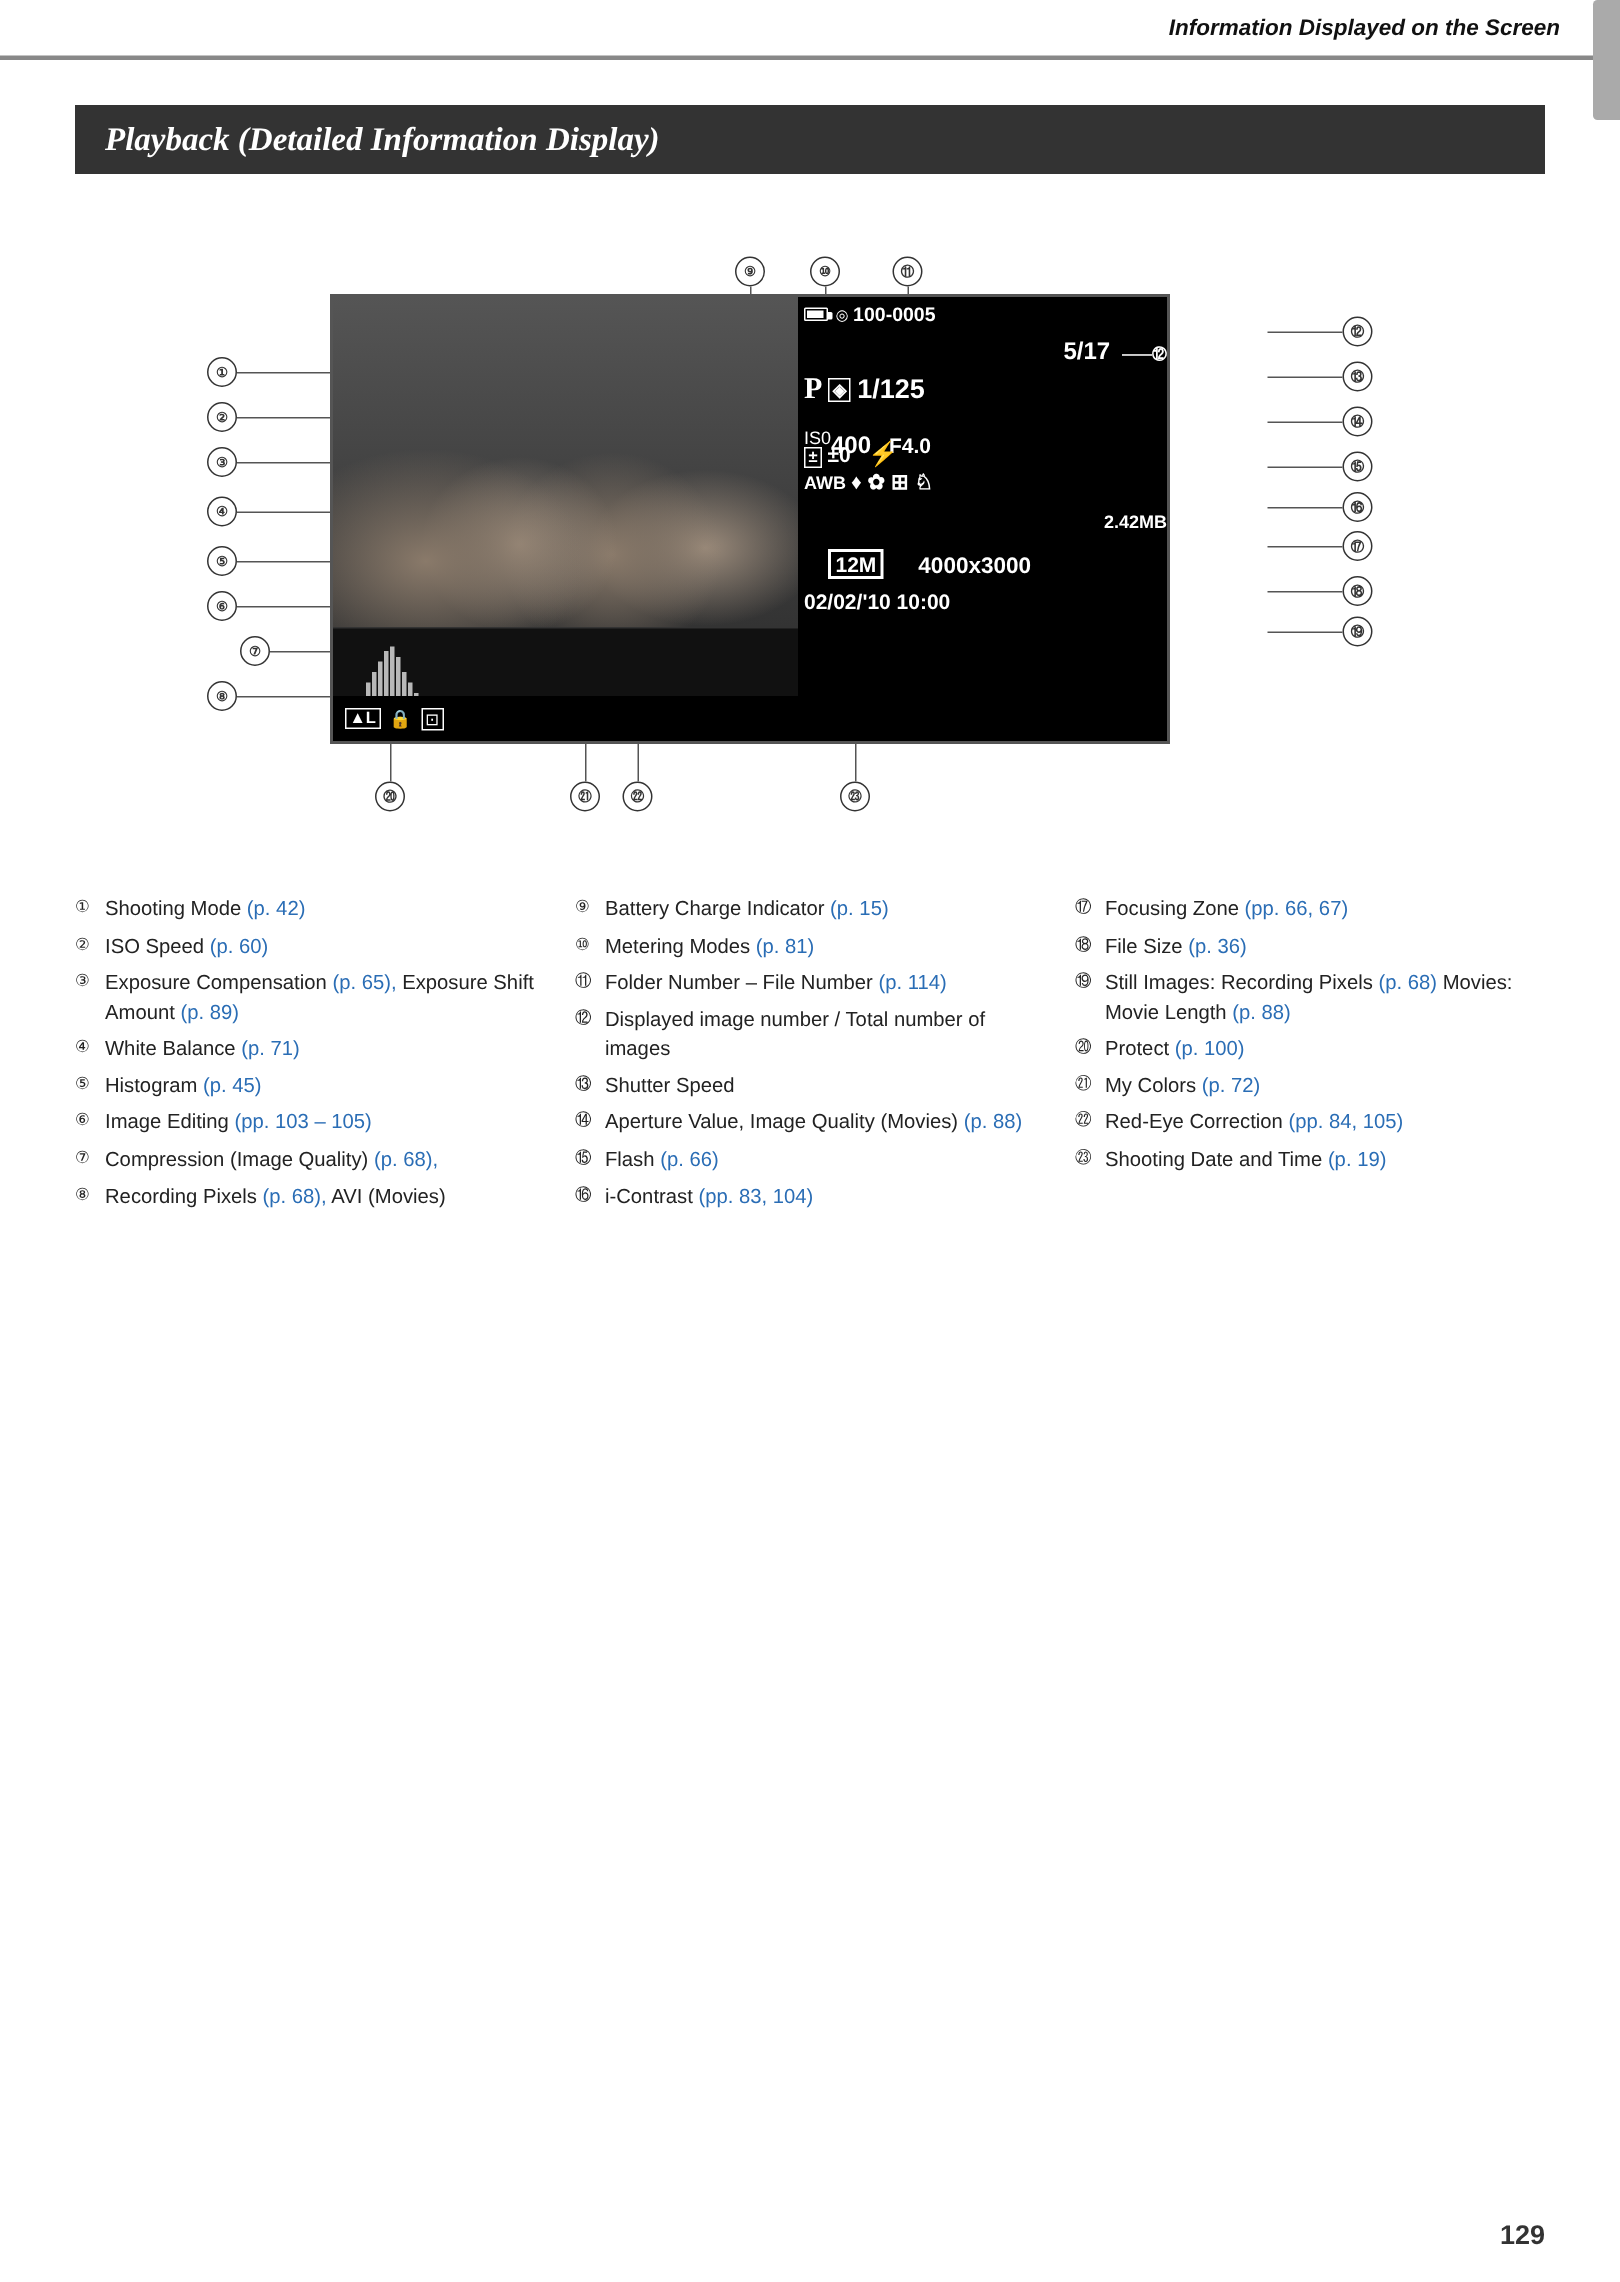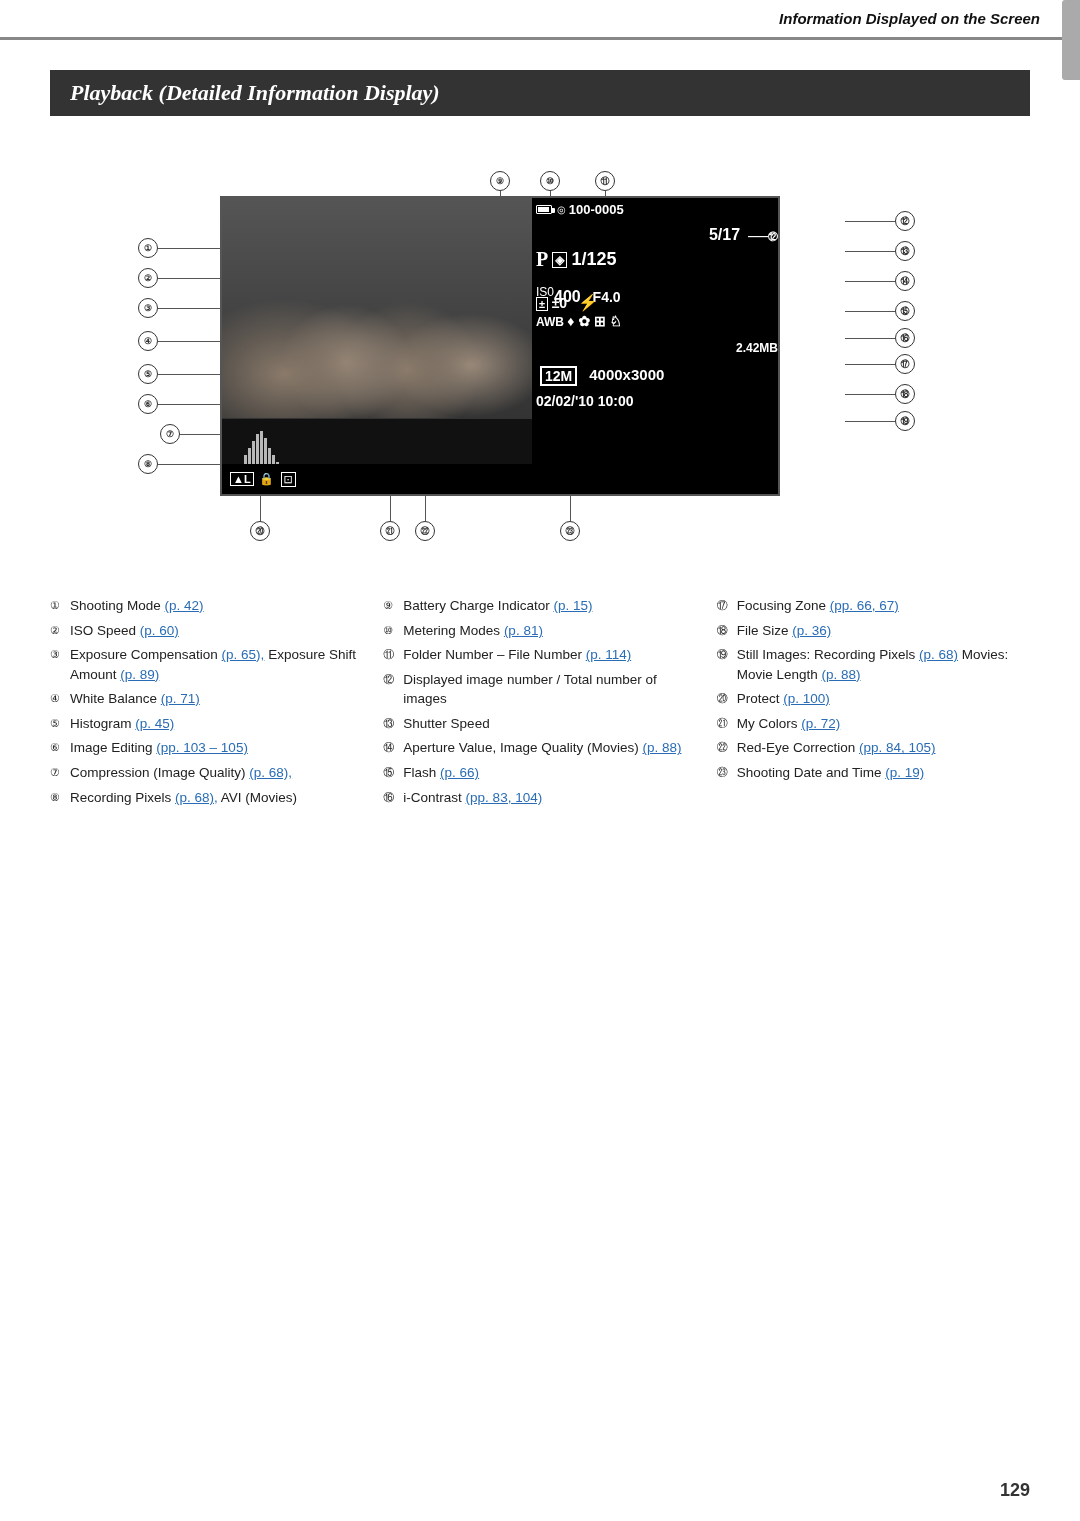--- a/index.html
+++ b/index.html
@@ -191,21 +191,20 @@
       margin-top: 1px;
       display: inline-block;
     }
     .legend-text {
       flex: 1;
       font-size: 13.5px;
       line-height: 1.45;
     }
     .link-color {
       color: #2a6db5;
-      text-decoration: underline;
     }
 
     
     .page-number {
       position: absolute;
       bottom: 20px;
       right: 50px;
       font-size: 18px;
       font-weight: bold;
       color: #333;
@@ -223,21 +222,21 @@
     }
 
     .sd-row1 { position: absolute; top: 4px; left: 4px; font-size: 10px; display: flex; align-items: center; gap: 3px; }
     .sd-folder { font-size: 13px; font-weight: bold; }
     .sd-row2 { position: absolute; top: 28px; right: 4px; font-size: 14px; font-weight: bold; }
     .sd-row3 { position: absolute; top: 50px; left: 4px; font-size: 14px; font-weight: bold; display: flex; align-items: center; }
     .sd-row4 { position: absolute; top: 72px; left: 4px; font-size: 14px; font-weight: bold; margin-top: 15px; }
     .sd-row5 { position: absolute; top: 95px; left: 4px; font-size: 13px; font-weight: bold; }
     .sd-row6 { position: absolute; top: 115px; left: 4px; font-size: 12px; font-weight: bold; }
     .sd-row7 { position: absolute; top: 142px; right: 4px; font-size: 13px; font-weight: bold; }
-    .sd-row8 { position: absolute; top: 168px; left: 8px; font-size: 14px; font-weight: bold; display: flex; align-items: flex-start; gap: 10px; }
+    .sd-row8 { position: absolute; top: 168px; left: 20px; font-size: 14px; font-weight: bold; display: flex; align-items: flex-end; gap: 21px; }
     .sd-row9 { position: absolute; top: 195px; left: 4px; right: 17px; font-size: 13px; font-weight: bold; text-align: left; }
 
     
     .mode-p { font-size: 18px; font-weight: bold; font-family: serif; }
   </style>
 </head>
 <body>
 
 <div class="side-tab"></div>
 

